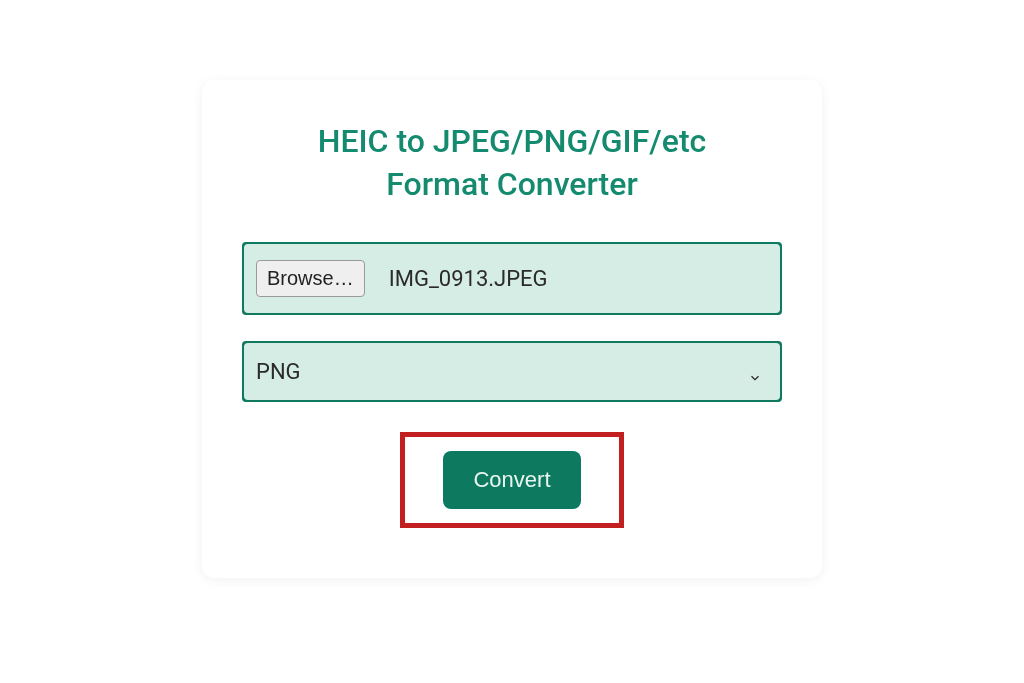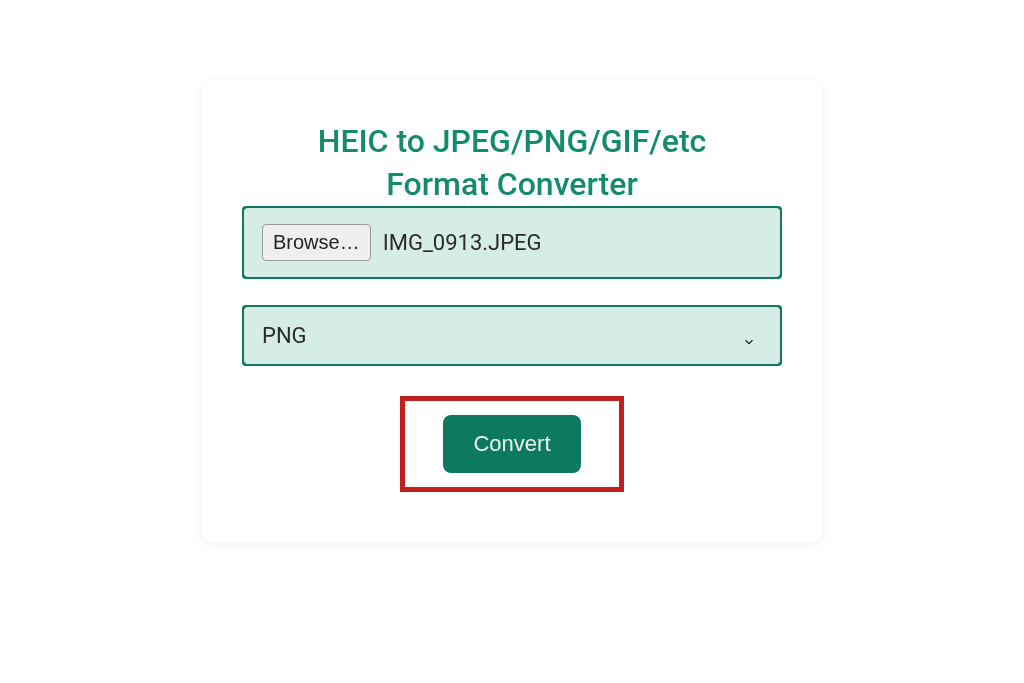--- a/index.html
+++ b/index.html
@@ -26,34 +26,36 @@
       display: flex;
       flex-direction: column;
       align-items: center;
     }
     .title {
       color: #148a6f;
       font-size: 32px;
       font-weight: 500;
       text-align: center;
       line-height: 1.35;
+      margin-bottom: 36px;
       white-space: pre-line;
     }
     .field {
       width: 100%;
       background: #d6ede6;
       border: 2px solid #0f7a60;
       border-radius: 6px;
-      padding: 16px 18px;
+      padding: 16px 12px;
       margin-bottom: 26px;
       position: relative;
       display: flex;
       align-items: center;
       font-size: 22px;
       color: #2b2b2b;
+      gap: 12px;
     }
     
     .field .notch {
       position: absolute;
       width: 10px;
       height: 10px;
       border: 2px solid #0f7a60;
     }
     .notch.tl { top: -2px; left: -2px; border-right: none; border-bottom: none; border-top-left-radius: 4px; }
     .notch.tr { top: -2px; right: -2px; border-left: none; border-bottom: none; border-top-right-radius: 4px; }

